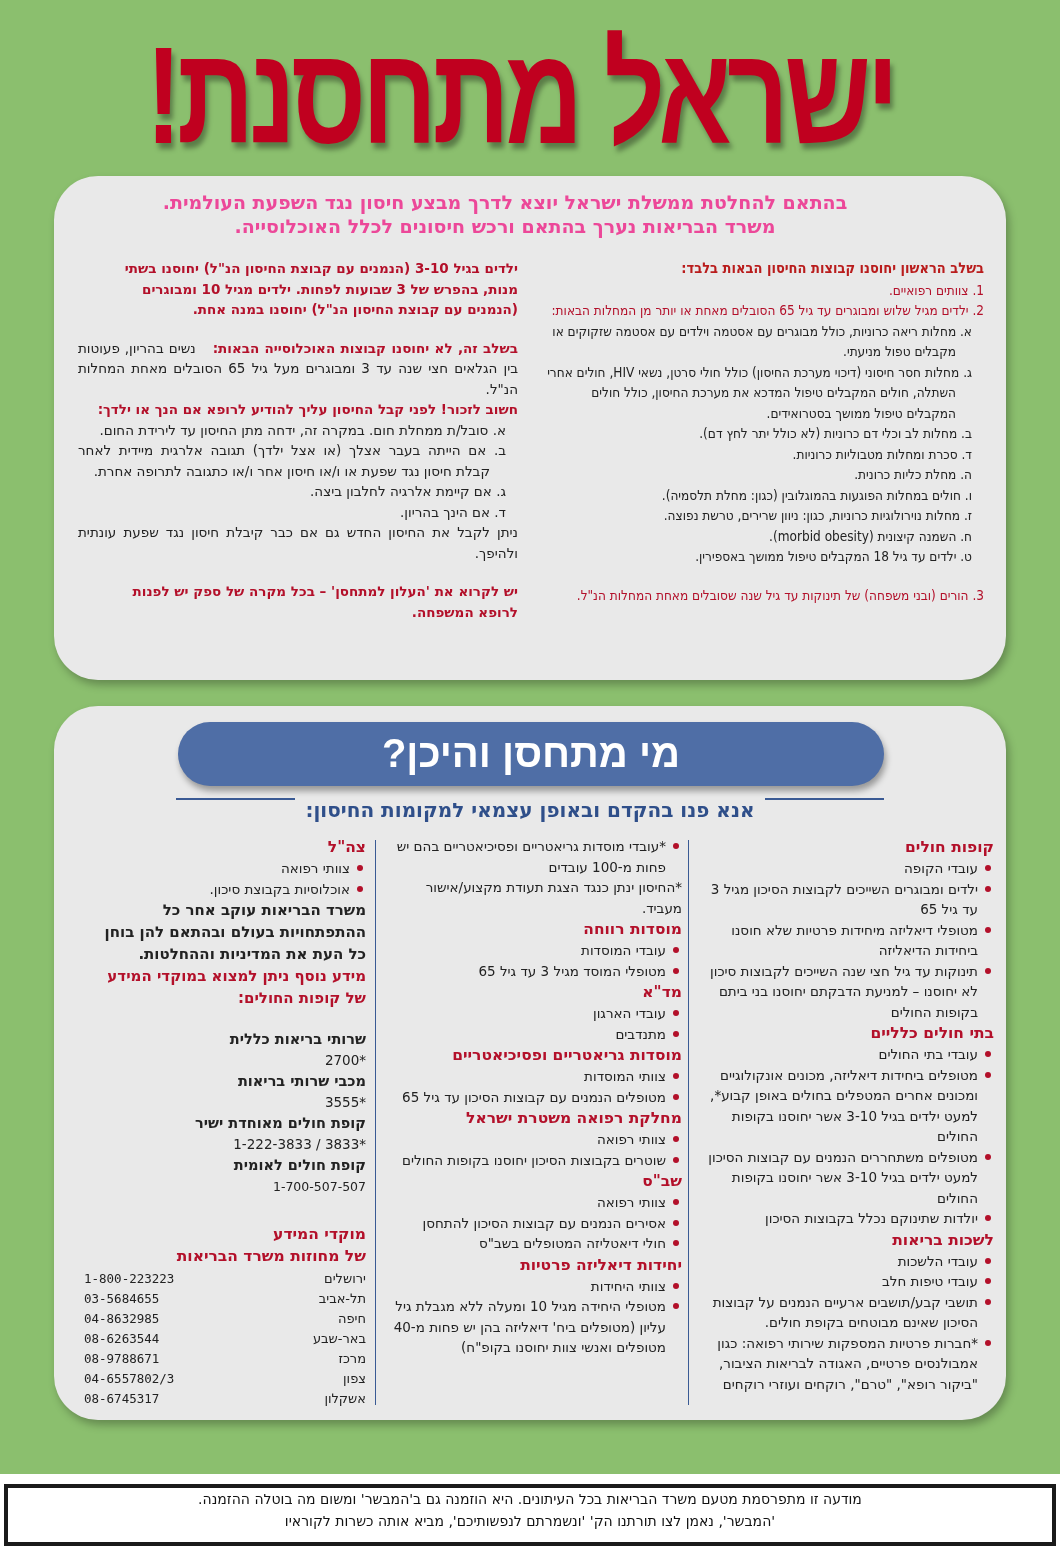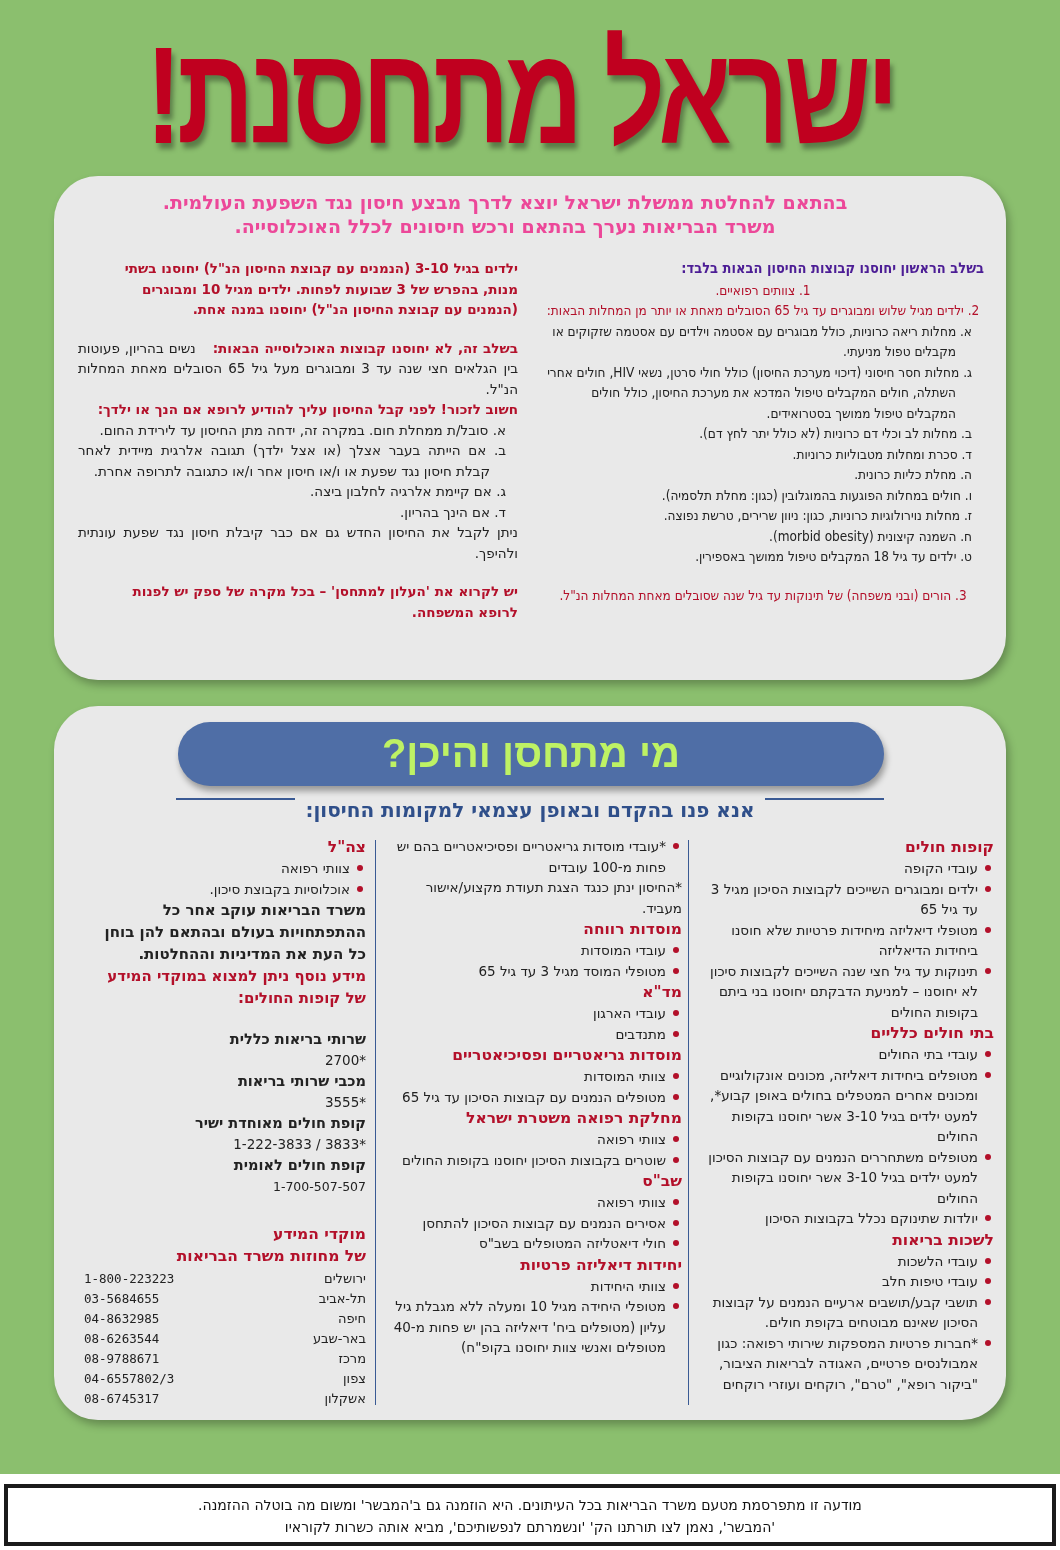--- a/index.html
+++ b/index.html
@@ -50,31 +50,31 @@
     font-size: 13.5px; line-height: 20.5px;
     font-family: "DejaVu Sans Condensed", "DejaVu Sans", sans-serif;
   }
   .col-l {
     position: absolute; left: 78px; top: 258px; width: 440px;
     font-size: 13.5px; line-height: 20.5px;
     text-align: justify;
   }
   .bold { font-weight: bold; margin-left: 12px; }
   .red { color: #b3102a; text-align: right; }
-  .heading-r { font-weight: bold; font-size: 14.5px; color: #4c1d95; margin-bottom: 1px; }
-  .num-item { color: #b3102a; text-align: center; }
+  .heading-r { font-weight: bold; font-size: 14.5px; color: #b91c1c; margin-bottom: 1px; }
+  .num-item { color: #b3102a; }
   .sub-list { padding-right: 12px; }
   .sub-item { padding-right: 16px; text-indent: -16px; }
   .gap { height: 18px; }
 
   .blue-banner {
     position: absolute; left: 178px; top: 722px; width: 706px; height: 64px;
     background: #4f6ea6; border-radius: 34px;
     box-shadow: 2px 5px 6px rgba(0,0,0,0.35);
-    color: #bef264; text-align: center;
+    color: #ffffff; text-align: center;
     font-weight: bold; font-size: 40px; line-height: 62px;
     font-family: "Liberation Sans", sans-serif;
   }
   .subhead-row {
     position: absolute; left: 176px; top: 798px; width: 708px; height: 26px;
     display: flex; align-items: flex-start; gap: 10px;
   }
   .subhead-row .rule { flex: 1; height: 2px; background: #3a5a94; }
   .subhead-row .txt {
     color: #2f4f8a; font-weight: bold; font-size: 20px; white-space: nowrap;
@@ -98,21 +98,21 @@
   .org-name { font-weight: bold; font-size: 14.5px; line-height: 21px; }
   .org-phone { text-align: right; padding-left: 4px; font-size: 13.5px; line-height: 21px; }
   .phone-table { width: 100%; border-collapse: collapse; margin-top: 2px; }
   .phone-table td { font-size: 13px; line-height: 20px; padding: 0; }
   .phone-table td.city { text-align: right; width: 40%; }
   .phone-table td.num { text-align: left; font-family: "DejaVu Sans Mono", monospace; font-size: 12.5px; }
 
   .footer {
     position: absolute; left: 4px; top: 1484px; width: 1052px; height: 62px;
     border: 4px solid #1a1a1a; background: #fff;
-    text-align: center; font-size: 14px; line-height: 22px; padding-top: 6px;
+    text-align: center; font-size: 14px; line-height: 22px; 
     color: #111;
   }
 </style>
 </head>
 <body>
 
 <div class="green-bg"></div>
 
 <div class="headline">ישראל מתחסנת!</div>
 

